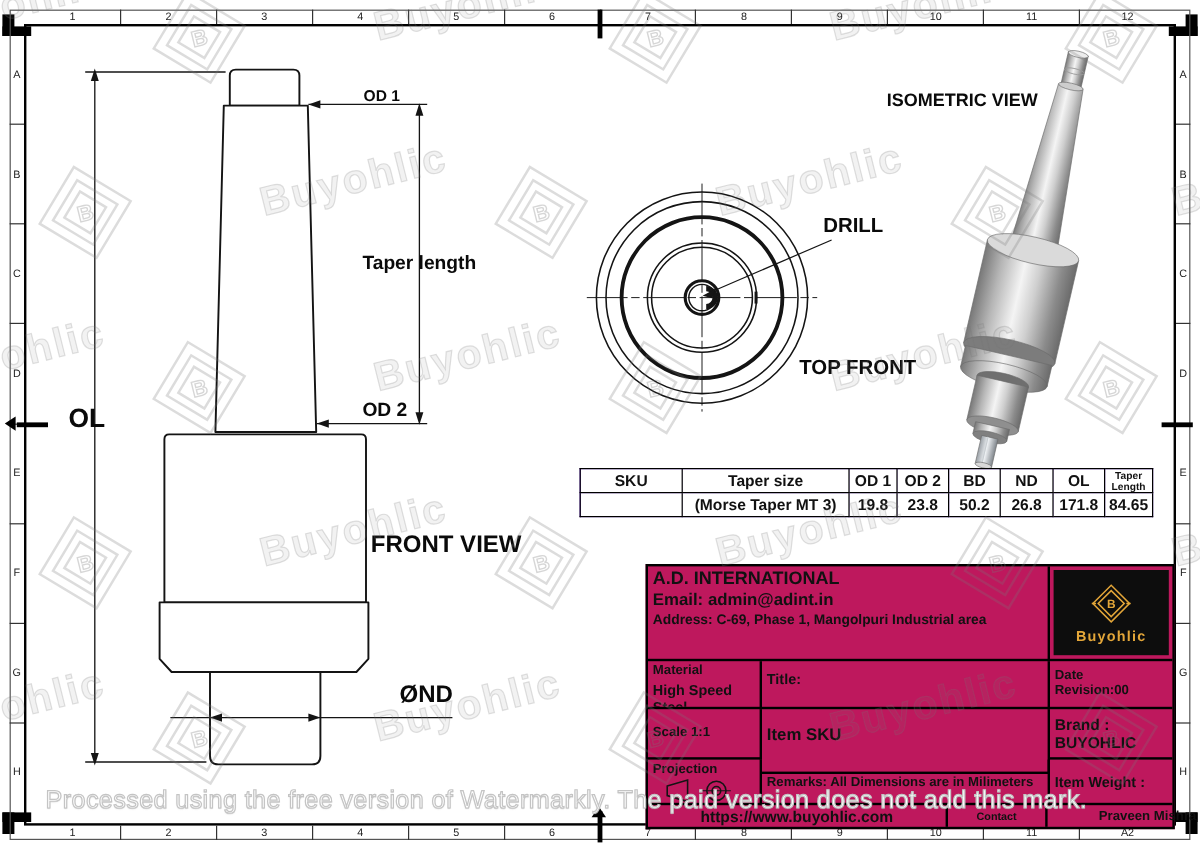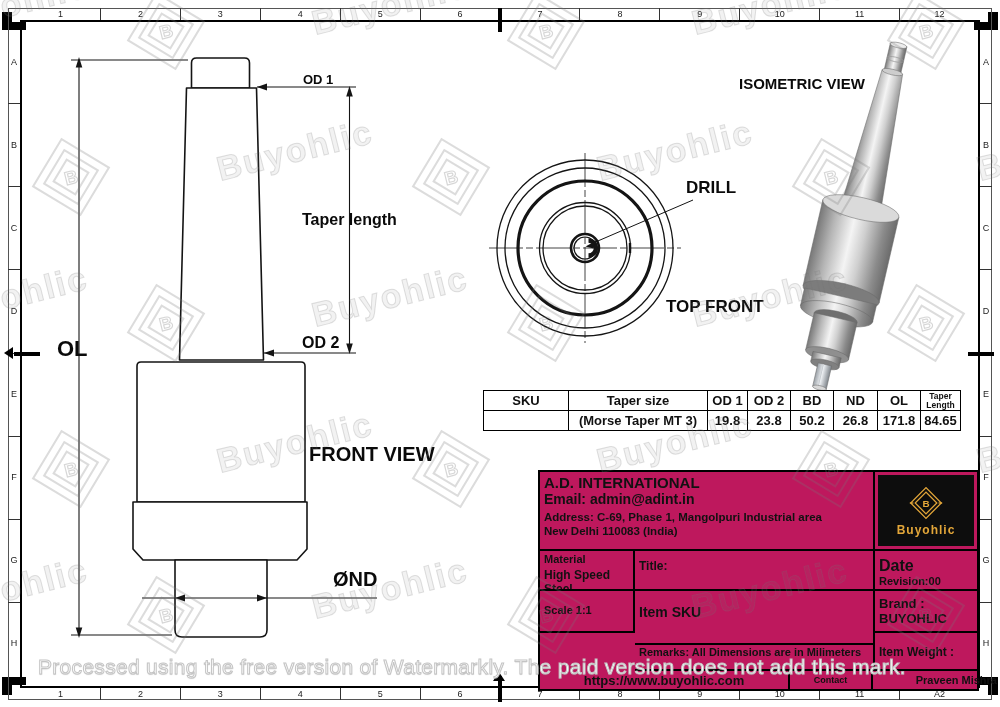--- a/index.html
+++ b/index.html
@@ -254,21 +254,20 @@
       <td>84.65</td>
     </tr>
   </tbody>
     </table>
 
   <div class="tblock">
     <div class="tb-cell" style="left:0;top:0;width:335px;height:79px;">
       <div style="font-size:15px;line-height:1.15;">A.D. INTERNATIONAL</div>
       <div style="font-size:14px;line-height:1.2;">Email: admin@adint.in</div>
       <div style="font-size:11.5px;line-height:1.25;margin-top:2px;">Address: C-69, Phase 1, Mangolpuri Industrial area</div>
-      <div style="font-size:11.5px;line-height:1.25;">New Delhi 110083 (India)</div>
     </div>
     <div class="tb-cell no-r" style="left:335px;top:0;width:102px;height:79px;padding:0;">
       <div class="logo-box">
         <svg width="36" height="36" viewBox="0 0 40 40">
           <g fill="none" stroke="#E3A639" stroke-width="1.4">
             <rect x="8" y="8" width="24" height="24" transform="rotate(45 20 20)"></rect>
             <rect x="11.5" y="11.5" width="17" height="17" transform="rotate(45 20 20)"></rect>
             <line x1="2" y1="20" x2="6" y2="20"></line>
               <line x1="34" y1="20" x2="38" y2="20"></line>
           </g>
@@ -278,33 +277,44 @@
       </div>
     </div>
     <div class="tb-cell" style="left:0;top:79px;width:95px;height:40px;">
       <div style="font-size:11px;">Material</div>
       <div style="font-size:12px;margin-top:3px;">High Speed Steel</div>
     </div>
     <div class="tb-cell" style="left:95px;top:79px;width:240px;height:40px;">
       <div style="font-size:12px;margin-top:6px;">Title:</div>
     </div>
     <div class="tb-cell no-r" style="left:335px;top:79px;width:102px;height:40px;">
-      <div style="font-size:16px;margin-top:4px;">Date</div>
+      <div style="font-size:11px;margin-top:4px;">Date</div>
       <div style="font-size:11px;">Revision:00</div>
     </div>
     <div class="tb-cell" style="left:0;top:119px;width:95px;height:42px;">
       <div style="font-size:11px;margin-top:11px;">Scale 1:1</div>
     </div>
     <div class="tb-cell" style="left:95px;top:119px;width:240px;height:54px;">
       <div style="font-size:14px;margin-top:11px;">Item SKU</div>
     </div>
     <div class="tb-cell no-r" style="left:335px;top:119px;width:102px;height:42px;">
       <div style="font-size:13px;margin-top:3px;">Brand :</div>
       <div style="font-size:13px;">BUYOHLIC</div>
     </div>
+    <div class="tb-cell" style="left:0;top:161px;width:95px;height:38px;">
+      <div style="font-size:11px;">Projection</div>
+      <svg width="62" height="22" viewBox="0 0 62 22" style="margin:1px 0 0 10px;">
+        <g fill="none" stroke="#141414" stroke-width="1.3">
+          <polygon points="2,7 19,2 19,20 2,15"></polygon>
+          <circle cx="43" cy="11" r="8"></circle>
+          <circle cx="43" cy="11" r="3.6"></circle>
+          <line x1="31" y1="11" x2="55" y2="11" stroke-width="0.9"></line>
+        </g>
+      </svg>
+    </div>
     <div class="tb-cell" style="left:95px;top:161px;width:240px;height:38px;">
       <div style="font-size:11px;margin-top:11px;">Remarks: All Dimensions are in Milimeters</div>
     </div>
     <div class="tb-cell no-r" style="left:335px;top:161px;width:102px;height:38px;">
       <div style="font-size:12px;margin-top:10px;">Item Weight :</div>
     </div>
     <div class="tb-cell no-b" style="left:0;top:199px;width:250px;height:18px;text-align:center;">
       <div style="font-size:13px;">https://www.buyohlic.com</div>
     </div>
     <div class="tb-cell no-b" style="left:250px;top:199px;width:83px;height:18px;text-align:center;">

